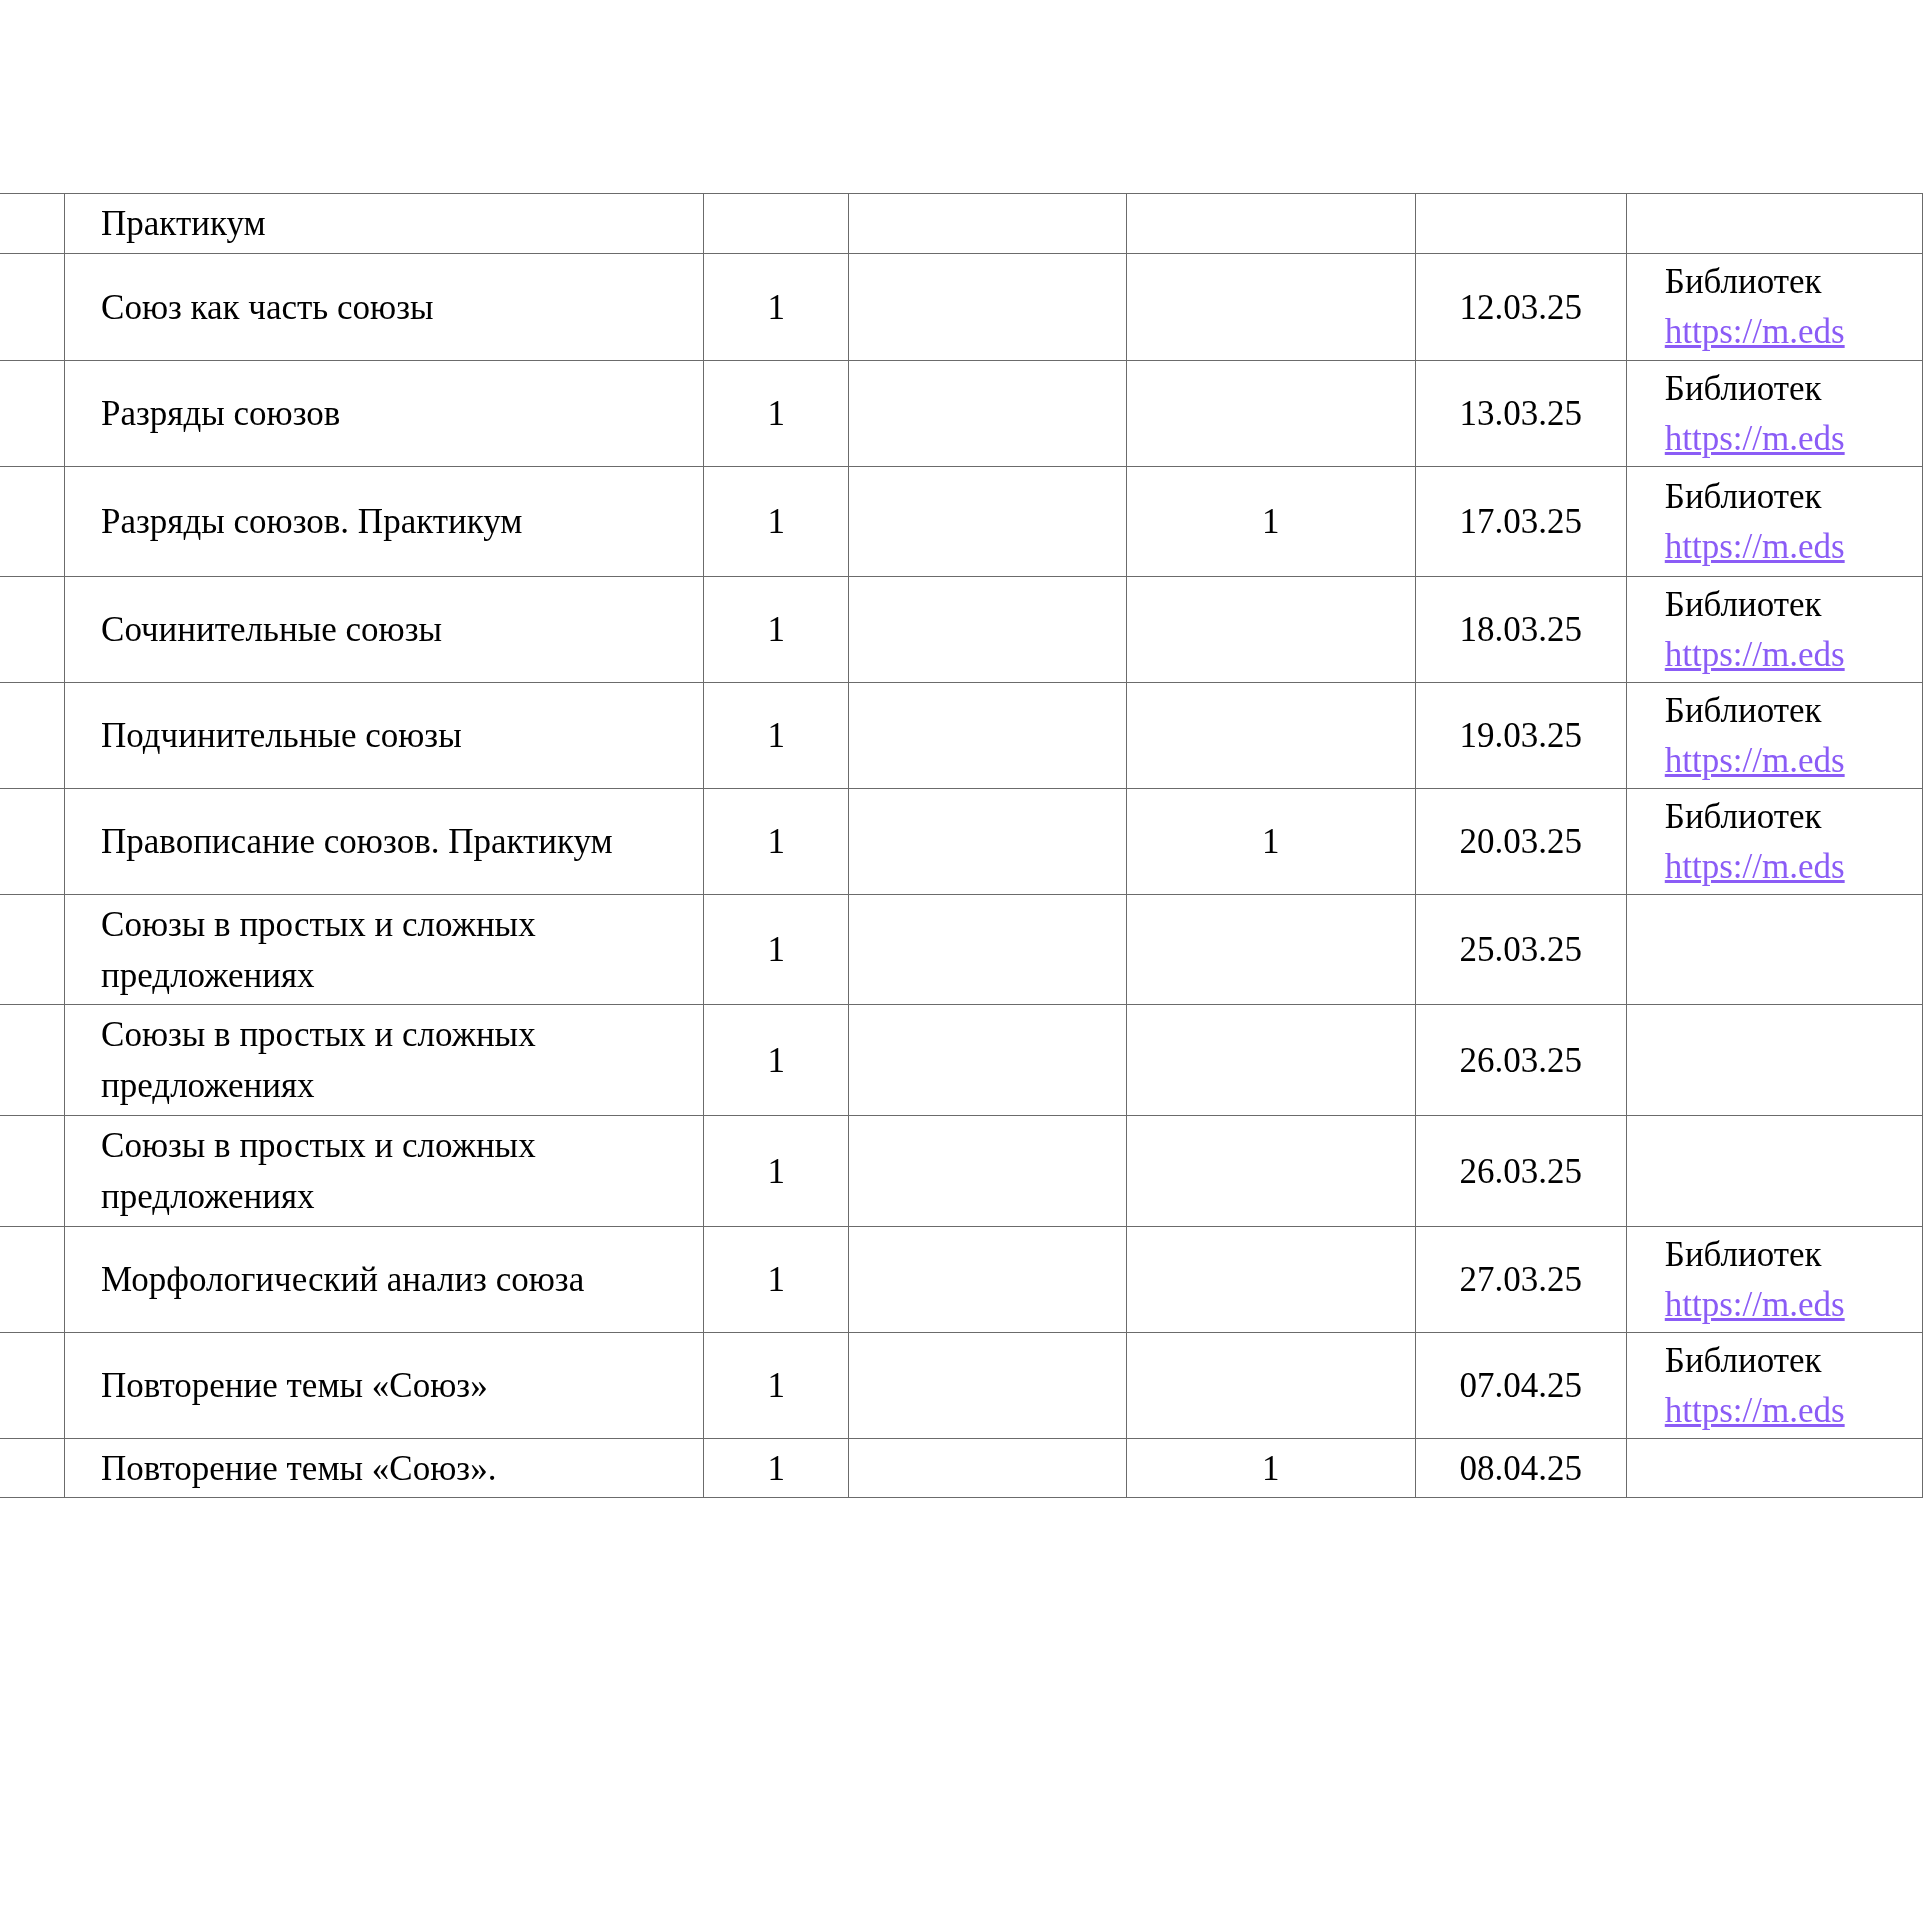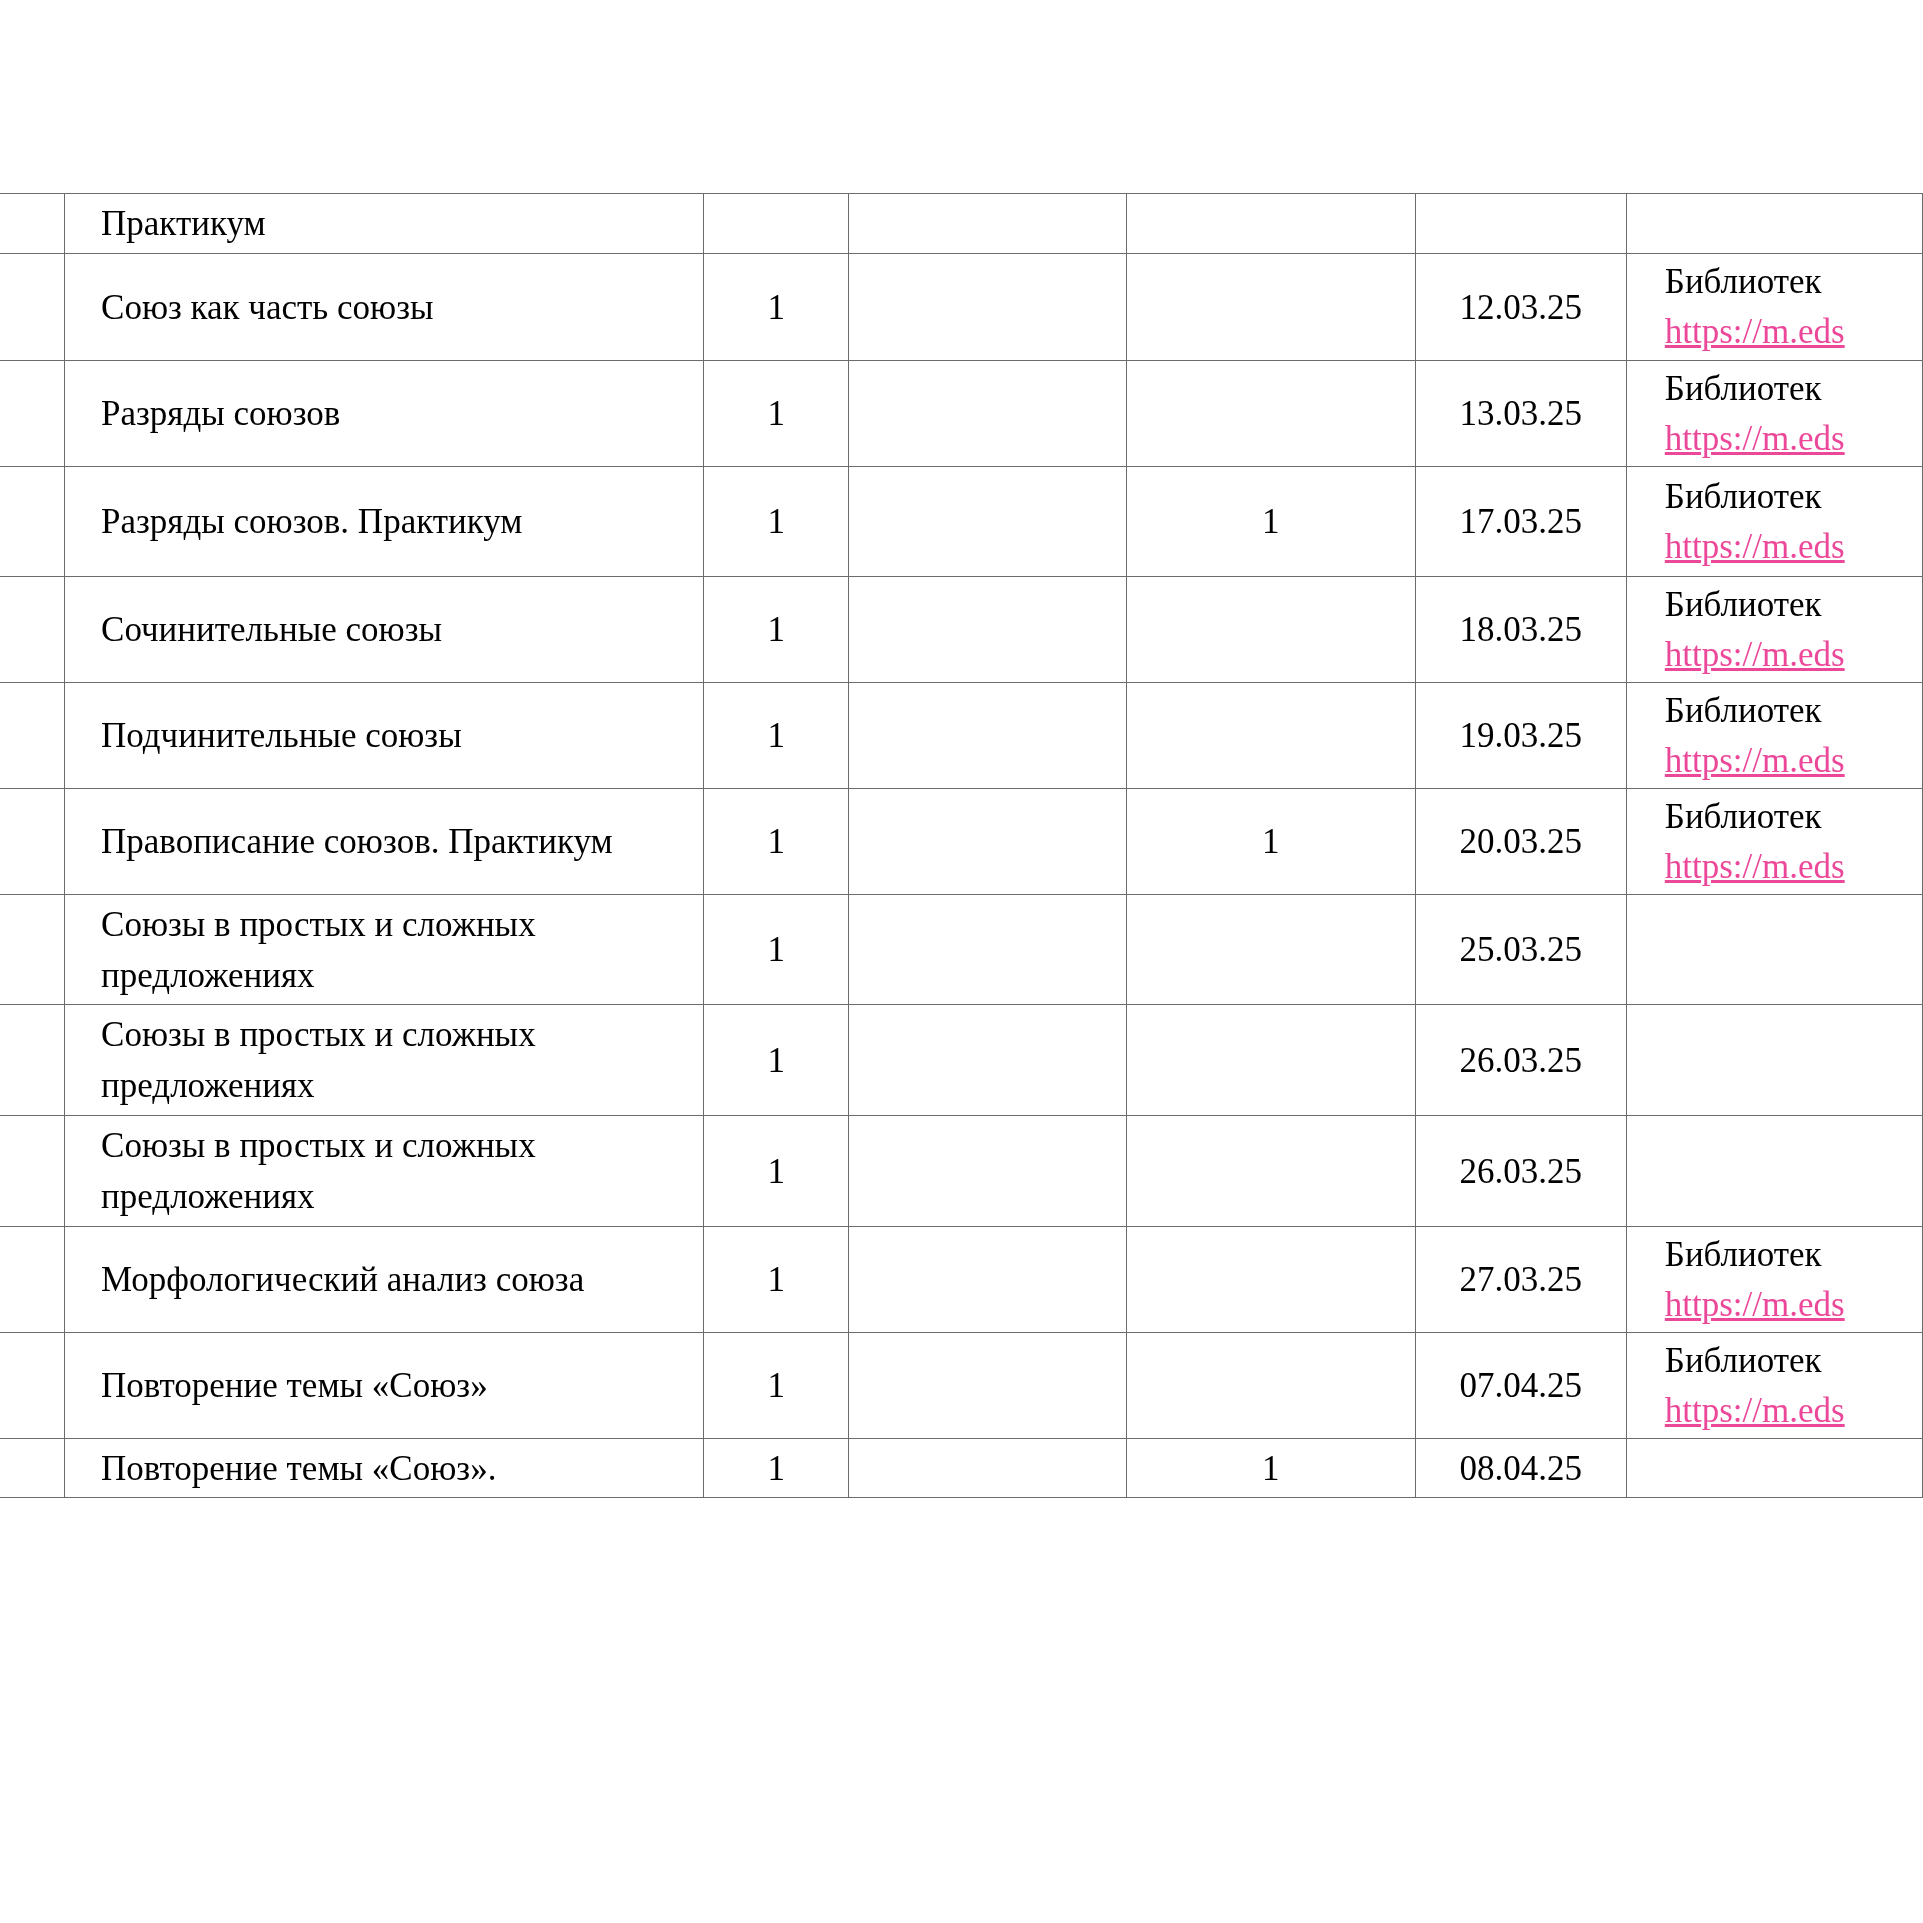--- a/index.html
+++ b/index.html
@@ -9,21 +9,21 @@
   table.lessons { position:absolute; left:-1.5px; top:174px; border-collapse:collapse; table-layout:fixed;margin-top:19px; }
   table.lessons td { border:1.5px solid #6b6b6b; padding:0; vertical-align:middle; font-size:35px; line-height:51px; overflow:hidden; white-space:nowrap; }
   td.c-num { width:69px; }
   td.c-topic { width:662px; padding-left:36px !important; box-sizing:border-box; white-space:normal !important; }
   td.c-hours { width:152px; text-align:center; }
   td.c-tests { width:296px; }
   td.c-practice { width:307px; text-align:center; }
   td.c-date { width:216px; text-align:center; }
   td.c-res { width:301px; padding-left:38px !important; box-sizing:border-box; line-height:50px !important; }
   .res-title { display:block; }
-  .res-link { display:block; color:#ec4899; text-decoration:underline; }
+  .res-link { display:block; color:#8b5cf6; text-decoration:underline; }
 </style>
 </head>
 <body>
 
 <div class="page">
   <table class="lessons">
     <tbody id="tbody">
   <tr style="height: 60px;">
     <td class="c-num"></td>
     <td class="c-topic"><span>Практикум</span></td>

